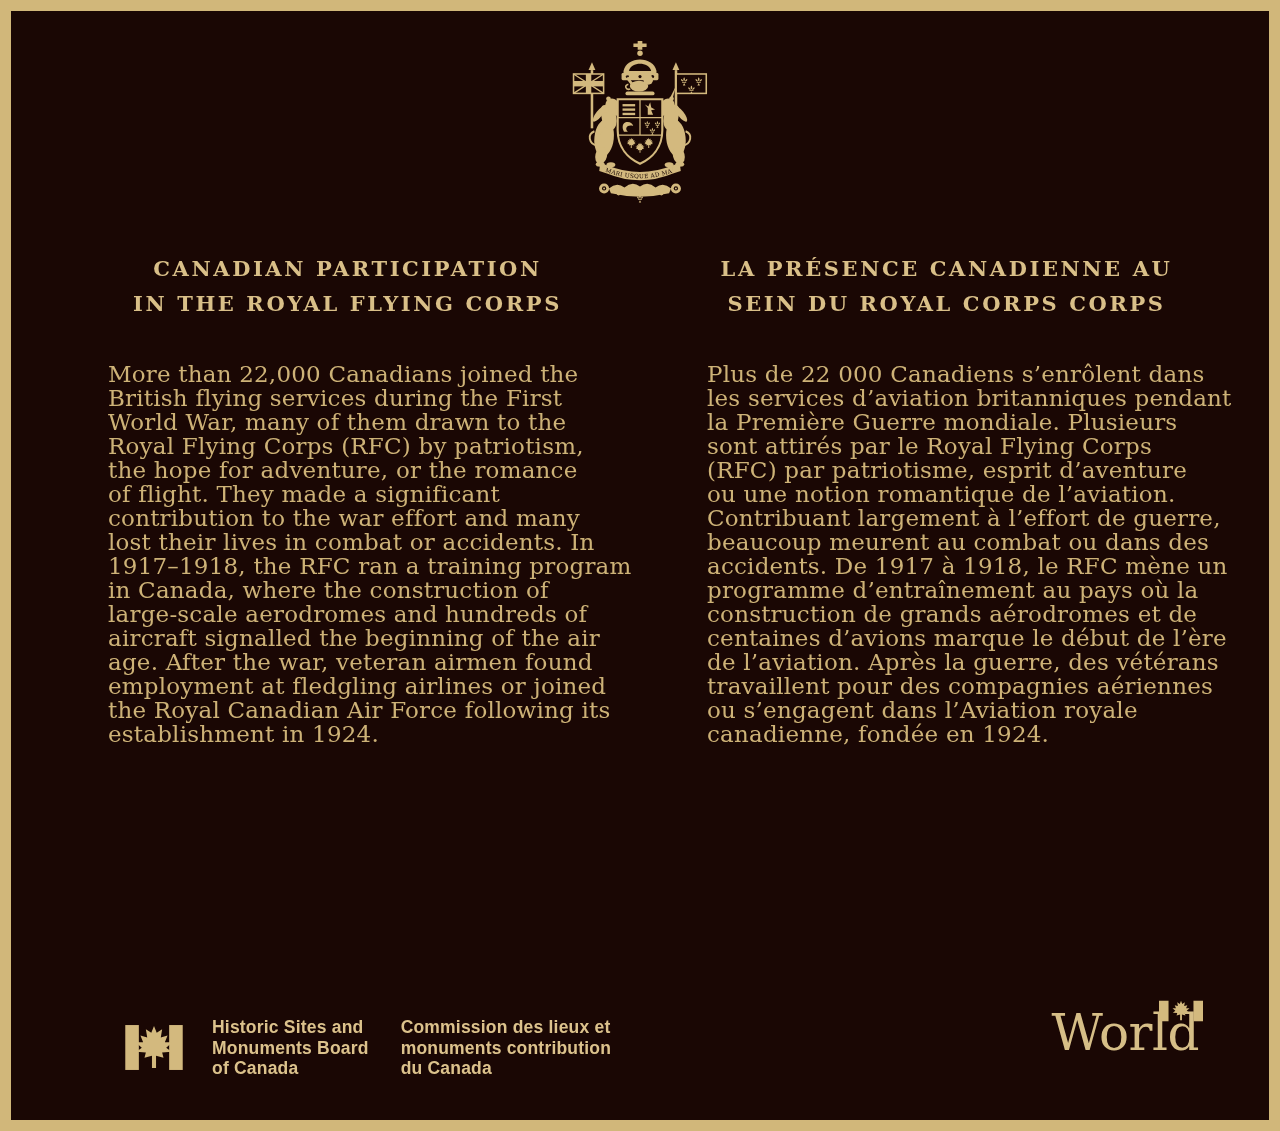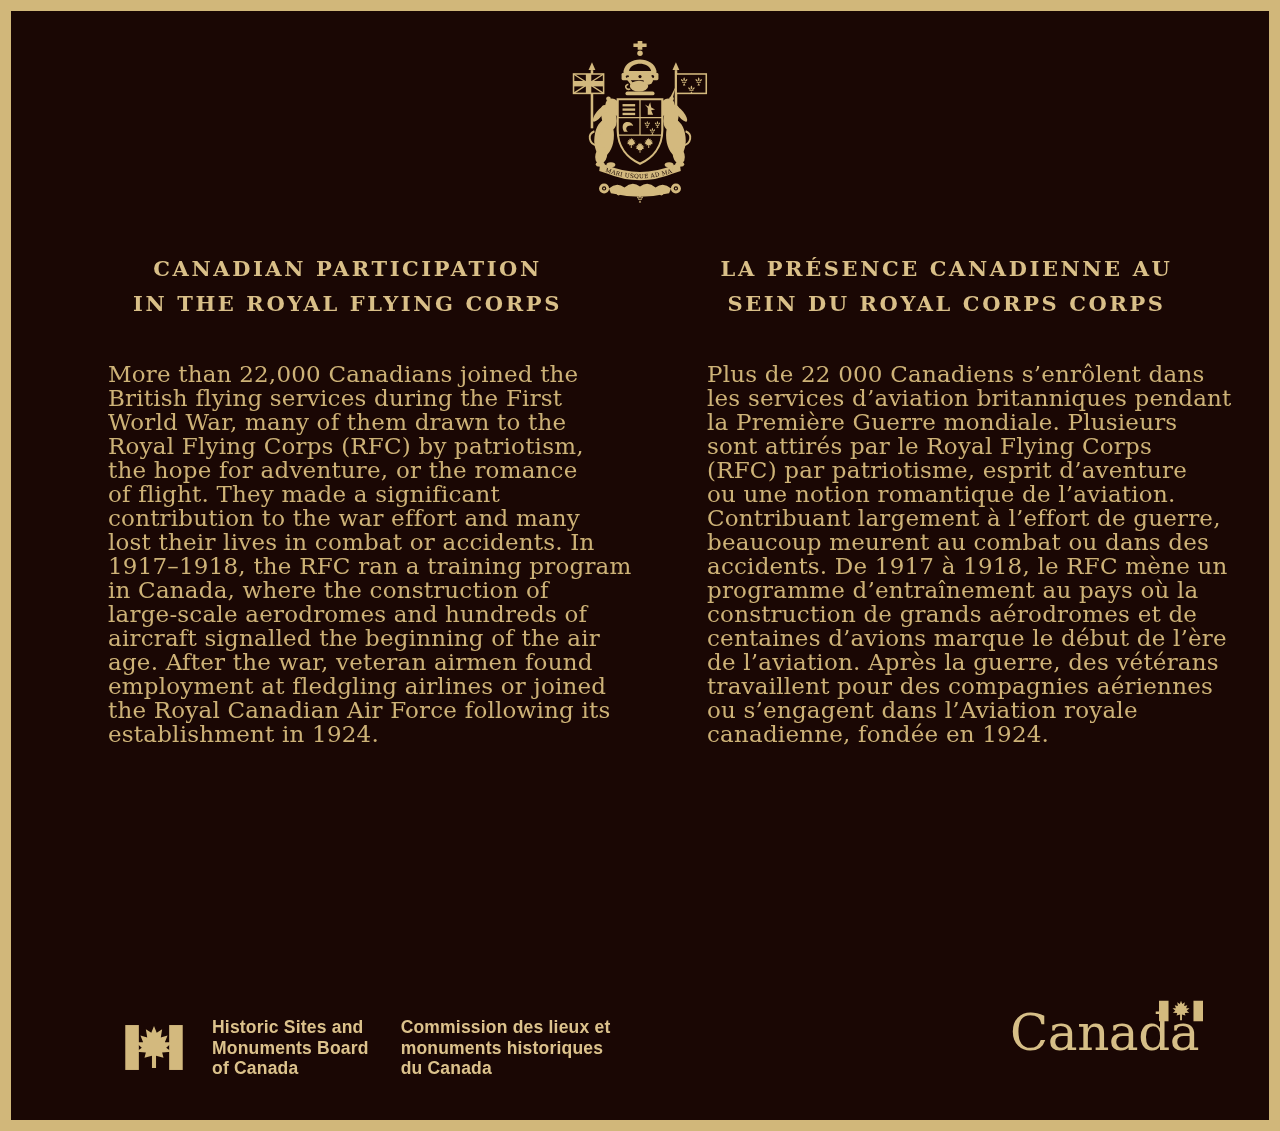--- a/index.html
+++ b/index.html
@@ -237,24 +237,24 @@
   <div class="footer">
     <svg class="sig-flag" viewBox="0 0 110 90" aria-hidden="true">
       <rect class="gold" x="0" y="2" width="26" height="86"></rect>
       <rect class="gold" x="84" y="2" width="26" height="86"></rect>
       <use href="#leafP" class="gold" transform="translate(-16.5,1.1) scale(1.3)"></use>
     </svg>
     <div class="board">Historic Sites and
 Monuments Board
 of Canada</div>
     <div class="board board-fr">Commission des lieux et
-monuments historiques
+monuments contribution
 du Canada</div>
     <div class="wordmark">
-      <span>Canada</span>
+      <span>World</span>
       <svg class="mini-flag" viewBox="0 0 120 60" aria-hidden="true">
         <rect class="gold" x="0" y="2" width="26" height="56"></rect>
         <rect class="gold" x="94" y="2" width="26" height="56"></rect>
         <use href="#leafP" class="gold" transform="translate(12.75,0.3) scale(0.86)"></use>
       </svg>
     </div>
   </div>
 
 </div>
 

